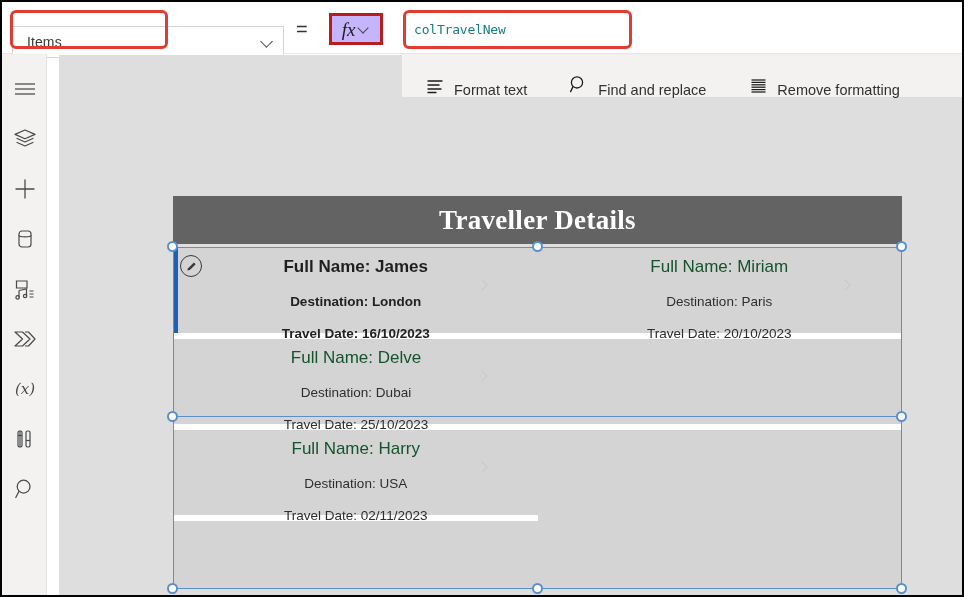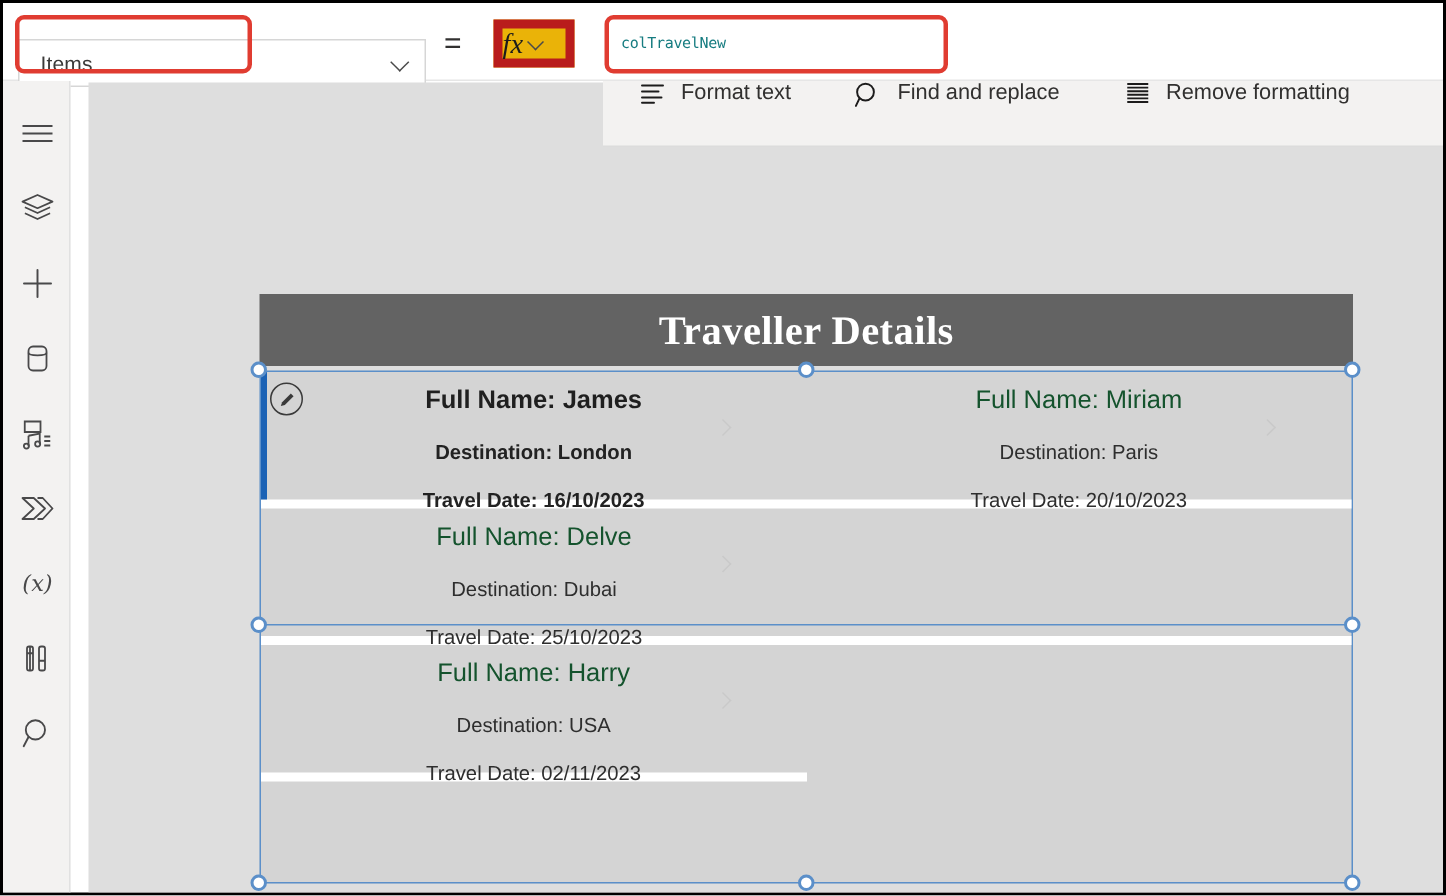--- a/index.html
+++ b/index.html
@@ -70,25 +70,25 @@
     font-size: 20px;
     color: #323130;
     font-weight: 400;
     line-height: 20px;
   }
 
   .fx-button {
     position: absolute;
     left: 327px; top: 11px;
     width: 54px; height: 32px;
-    background: #eab308;
-    border: 6px solid #b91c1c;
-    display: flex;
-    align-items: center;
-    justify-content: flex-start;
+    background: #c4b5fd;
+    border: 3px solid #b91c1c;
+    display: flex;
+    align-items: center;
+    justify-content: center;
     gap: 3px;
   }
   .fx-glyph {
     font-family: "Liberation Serif", serif;
     font-style: italic;
     font-size: 19px;
     color: #1c1c1c;
     line-height: 19px;
   }
   .fx-chev { width: 12px; height: 12px; position: relative; }
@@ -106,21 +106,21 @@
     position: absolute;
     left: 400px; top: 11px;
     width: 560px; height: 32px;
     background: #ffffff;
     display: flex;
     align-items: center;
     padding-left: 12px;
   }
   .formula-text {
     font-family: "DejaVu Sans Mono", monospace;
-    font-size: 10px;
+    font-size: 13px;
     color: #167c80;
     letter-spacing: -.2px;
   }
 
   
   .annot {
     position: absolute;
     border: 3px solid #e03c31;
     border-radius: 6px;
     pointer-events: none;
@@ -135,21 +135,21 @@
     left: 400px; top: 52px;
     width: 560px; height: 44px;
     background: #f3f2f1;
     border-bottom: 1px solid #dcdcdc;
     display: flex;
     align-items: center;
     z-index: 20;
   }
   .fly-item {
     display: flex;
-    align-items: flex-start;
+    align-items: flex-end;
     height: 44px;
     padding: 0 10px;
     gap: 10px;
   }
   .fly-item:nth-child(1) { margin-left: 14px; }
   .fly-item:nth-child(2) { margin-left: 22px; }
   .fly-item:nth-child(3) { margin-left: 24px; }
   .fly-label {
     font-size: 14.5px;
     color: #31302f;

